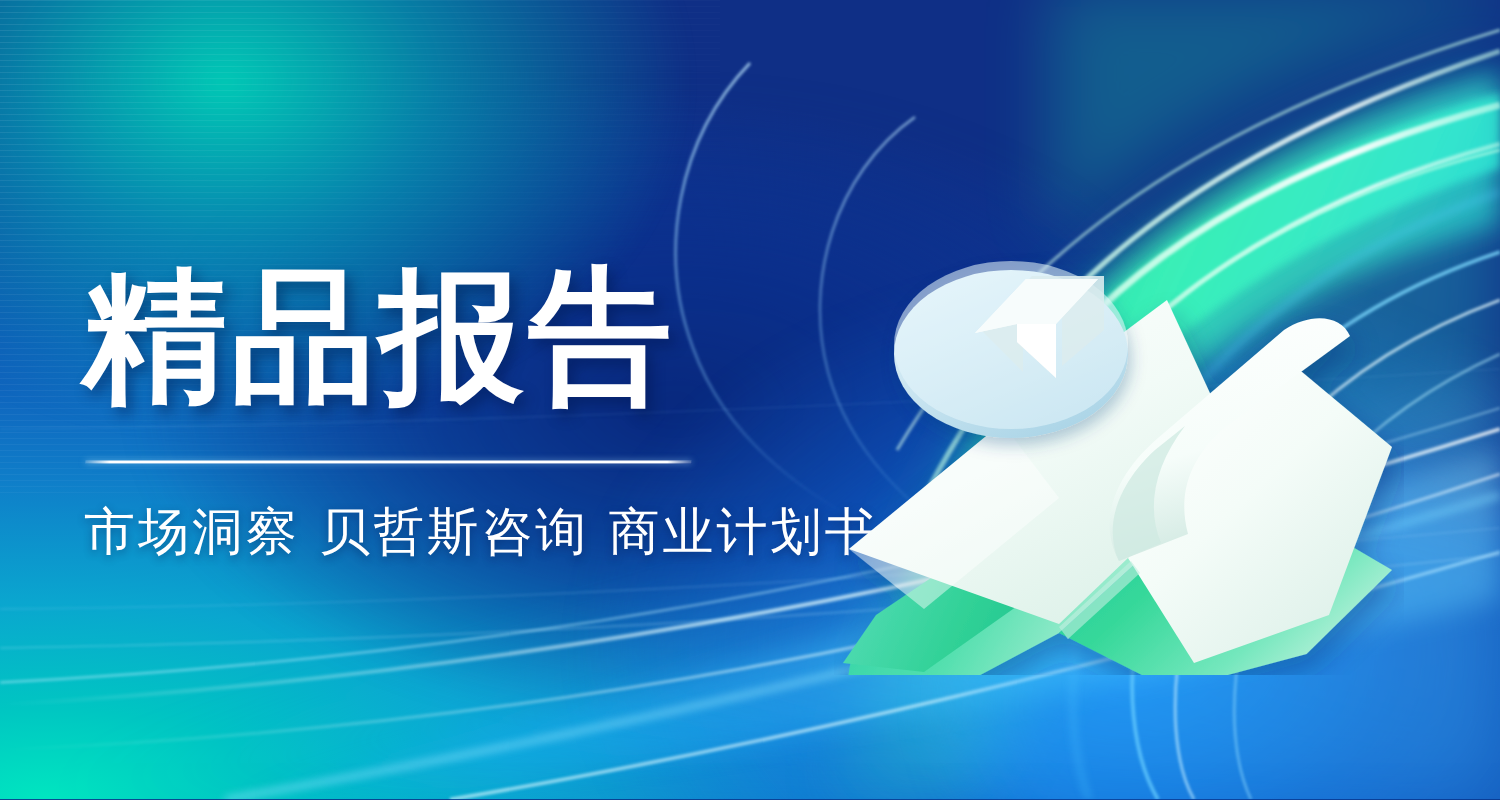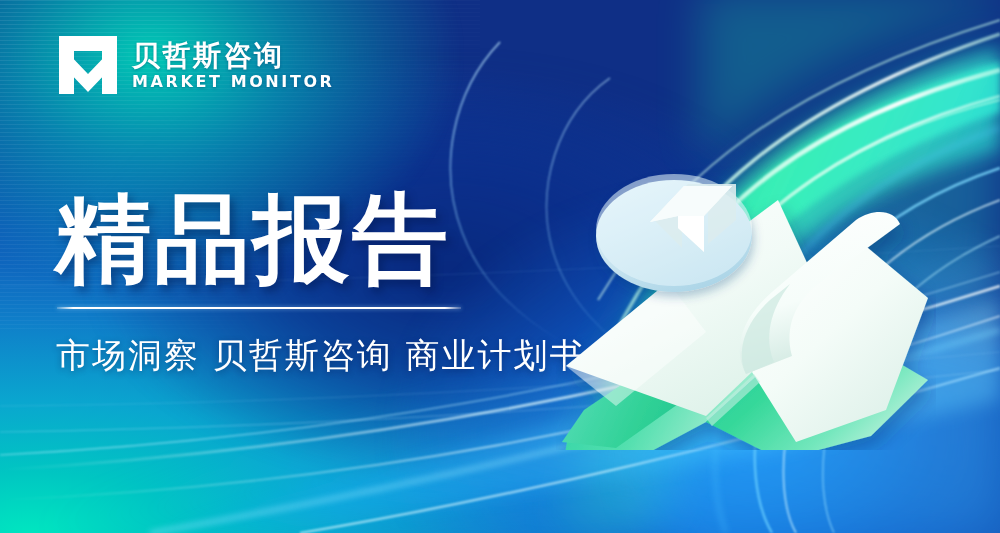--- a/index.html
+++ b/index.html
@@ -53,21 +53,20 @@
     font-size:16px;font-weight:700;color:#ffffff;letter-spacing:2.6px;line-height:1;
     text-shadow:0 1px 3px rgba(0,40,90,.35);
   }
   
   .headline{
     position:absolute;left:55px;top:176px;
     font-size:96px;font-weight:700;color:#ffffff;letter-spacing:3px;line-height:1;
     font-family:"DejaVu Sans","Liberation Sans",sans-serif;
     text-shadow:4px 5px 9px rgba(2,20,70,.45);
     white-space:nowrap;
-    margin-top:15px;
   }
   .divider{
     position:absolute;left:57px;top:307px;width:404px;height:2px;
     background:linear-gradient(90deg, rgba(255,255,255,.25) 0%, #ffffff 4%, #ffffff 96%, rgba(255,255,255,.25) 100%);
     box-shadow:0 0 4px rgba(180,225,255,.55);
   }
   .subtitle{
     position:absolute;left:56px;top:334px;
     font-size:34px;font-weight:400;color:#ffffff;letter-spacing:2px;line-height:1.25;
     font-family:"DejaVu Sans","Liberation Sans",sans-serif;
@@ -172,36 +171,20 @@
       <ellipse cx="880" cy="470" rx="240" ry="150" fill="#27a6ff" opacity=".28" filter="url(#blurL)"></ellipse>
     </g>
 
     <g opacity=".55">
       <path d="M 0,432 C 260,428 600,412 1000,370" stroke="#bfe8ff" stroke-width="1.1" fill="none" opacity=".55" filter="url(#blurXS)"></path>
       <path d="M 0,406 C 240,404 560,392 1000,352" stroke="#a9dcff" stroke-width="0.9" fill="none" opacity=".4" filter="url(#blurXS)"></path>
       <path d="M 0,286 C 200,284 520,276 1000,246" stroke="#9ed4ff" stroke-width="0.8" fill="none" opacity=".3" filter="url(#blurXS)"></path>
     </g>
   </svg>
 
-  <div class="logo">
-    <svg class="logo-mark" viewBox="0 0 62 62">
-
-      <path fill="#ffffff" d="M 2,2 H 60 V 17 H 2 Z"></path>
-      <path fill="#ffffff" d="M 2,17 H 17 V 60 H 2 Z"></path>
-      <path fill="#ffffff" d="M 45,17 H 60 V 60 H 45 Z"></path>
-
-      <path fill="#ffffff" d="M 9,17 L 31,40 L 53,17 L 53,35 L 31,58 L 9,35 Z"></path>
-
-      <path fill="#1a6f9e" opacity=".0" d="M 0,0 H 0 V 0 Z"></path>
-    </svg>
-    <div class="logo-text">
-      <div class="logo-cn">贝哲斯咨询</div>
-      <div class="logo-en">MARKET MONITOR</div>
-    </div>
-  </div>
 
   <div class="headline">精品报告</div>
   <div class="divider"></div>
   <div class="subtitle">市场洞察  贝哲斯咨询  商业计划书</div>
 
   <svg class="book" viewBox="0 0 380 290">
     <defs>
       <linearGradient id="pgL" x1="0" y1="0" x2="0.6" y2="1">
         <stop offset="0%" stop-color="#ffffff"></stop>
         <stop offset="55%" stop-color="#f2fbf7"></stop>

